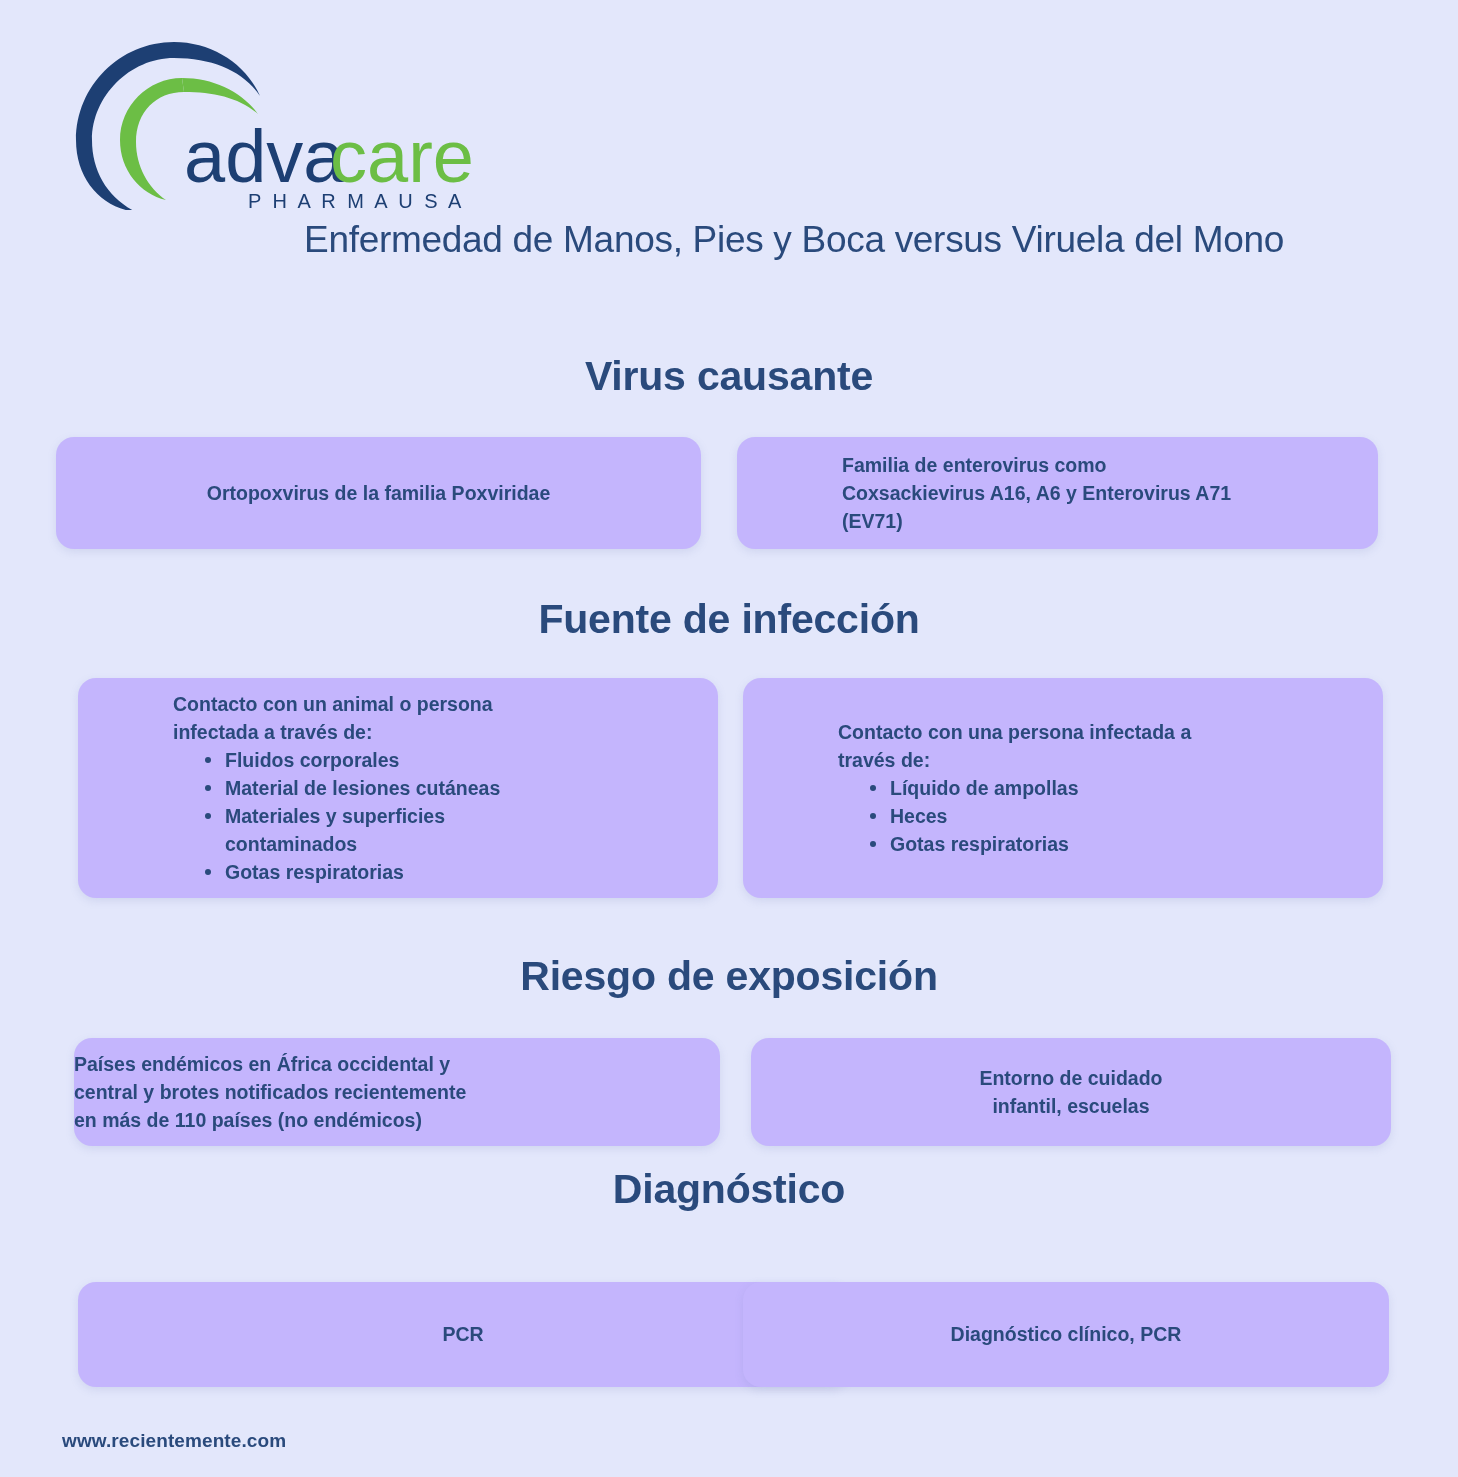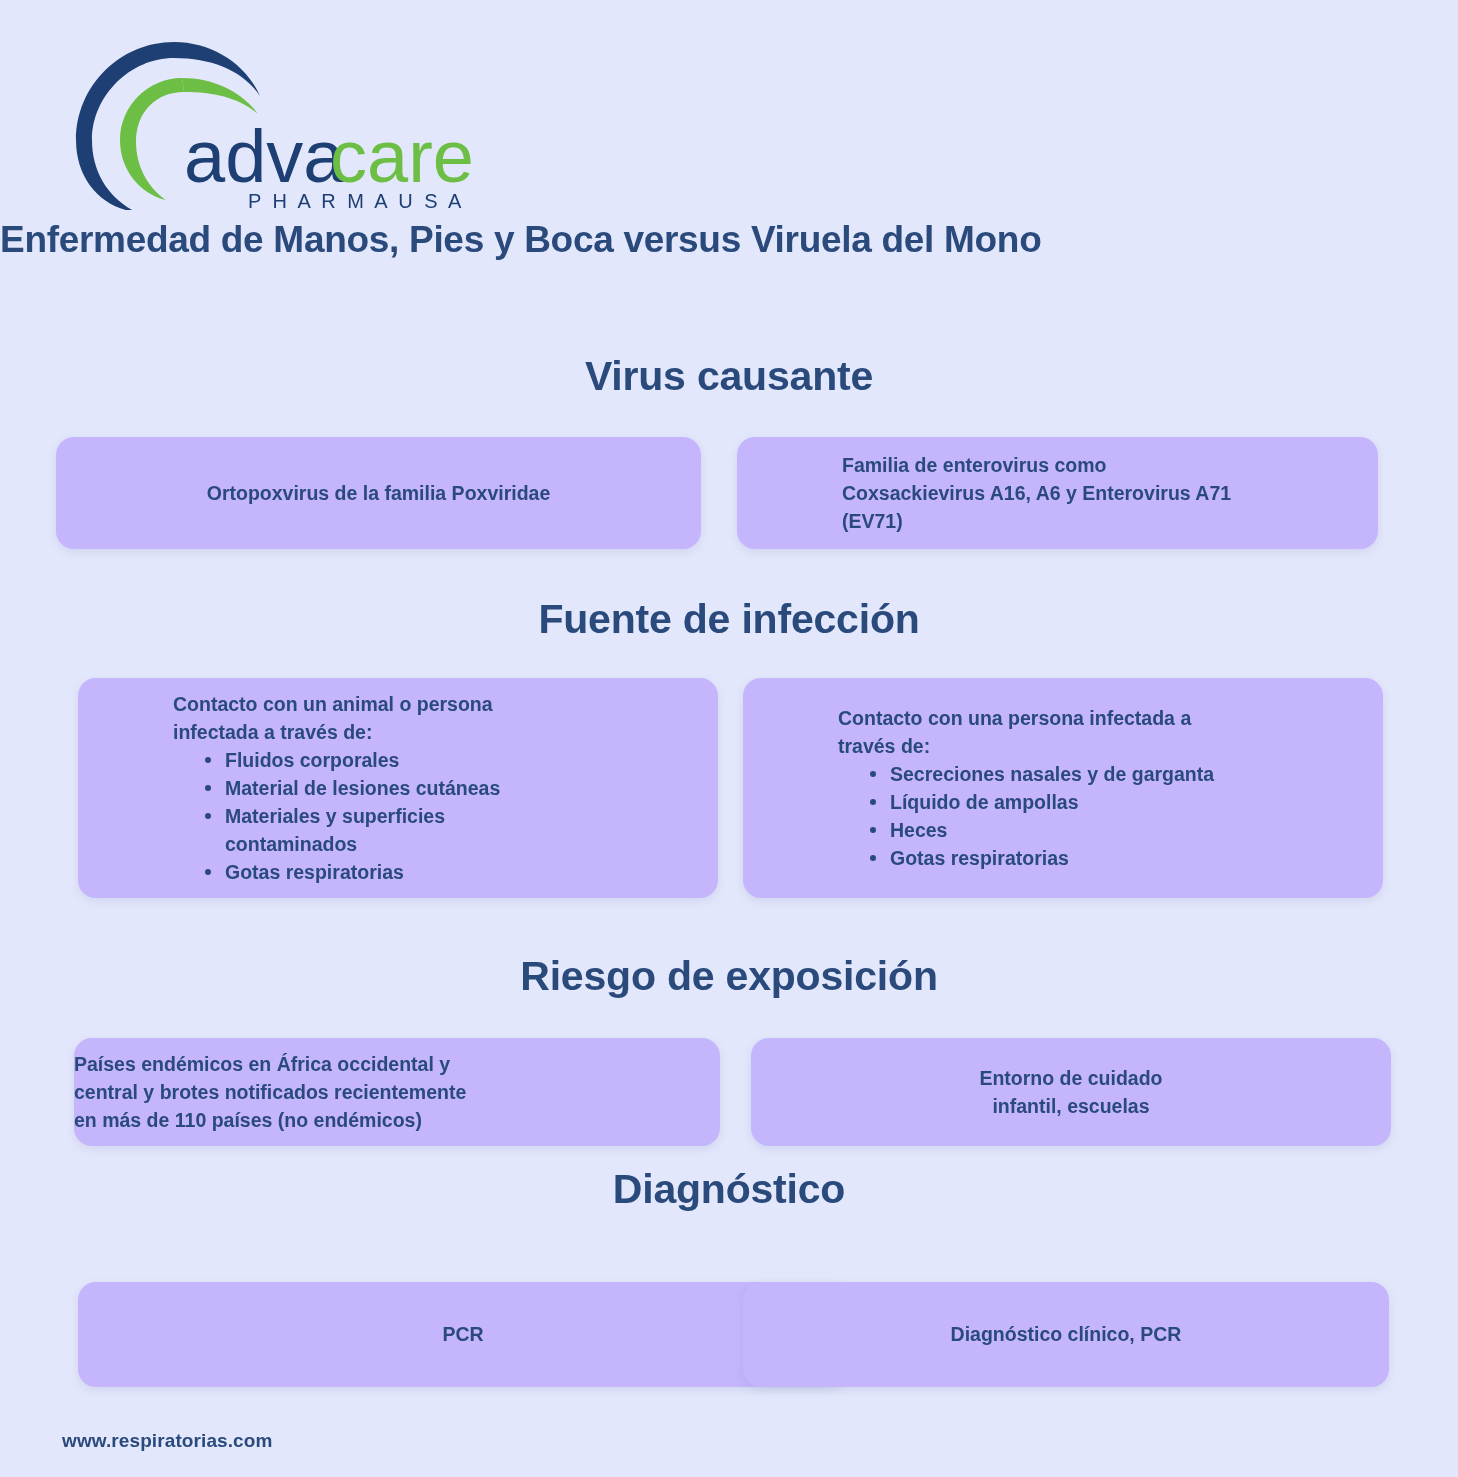--- a/index.html
+++ b/index.html
@@ -25,23 +25,23 @@
     height: 180px;
   }
   .logo-svg { display: block; }
 
   
   .page-title {
     position: absolute;
     left: 0;
     top: 218px;
     width: 1284px;
-    text-align: left;
+    text-align: right;
     font-size: 37px;
-    font-weight: bold;
+    font-weight: normal;
     letter-spacing: -0.3px;
     color: #2a4a7c;
     line-height: 1.2;
   }
 
   
   .section { position: absolute; left: 0; width: 1458px; }
 
   .section-title {
     text-align: center;
@@ -172,21 +172,20 @@
 contaminados</li>
         <li>Gotas respiratorias</li>
       </ul>
     </div>
   </div>
   <div class="card pad-l" style="left:743px; top:0; width:640px; height:220px;">
     <div class="card-inner">
       <div class="card-text">Contacto con una persona infectada a
 través de:</div>
       <ul class="bullets">
-        <li>Secreciones nasales y de garganta</li>
         <li>Líquido de ampollas</li>
         <li>Heces</li>
         <li>Gotas respiratorias</li>
       </ul>
     </div>
   </div>
 </div>
 
 <div class="section" style="top:953px;">
   <div class="section-title">Riesgo de exposición</div>
@@ -216,13 +215,13 @@
       <div class="card-text">PCR</div>
     </div>
   </div>
   <div class="card center-card" style="left:743px; top:0; width:646px; height:105px;">
     <div class="card-inner centered">
       <div class="card-text">Diagnóstico clínico, PCR</div>
     </div>
   </div>
 </div>
 
-<div class="footer-url">www.respiratorias.com</div>
+<div class="footer-url">www.recientemente.com</div>
 
 </body></html>

